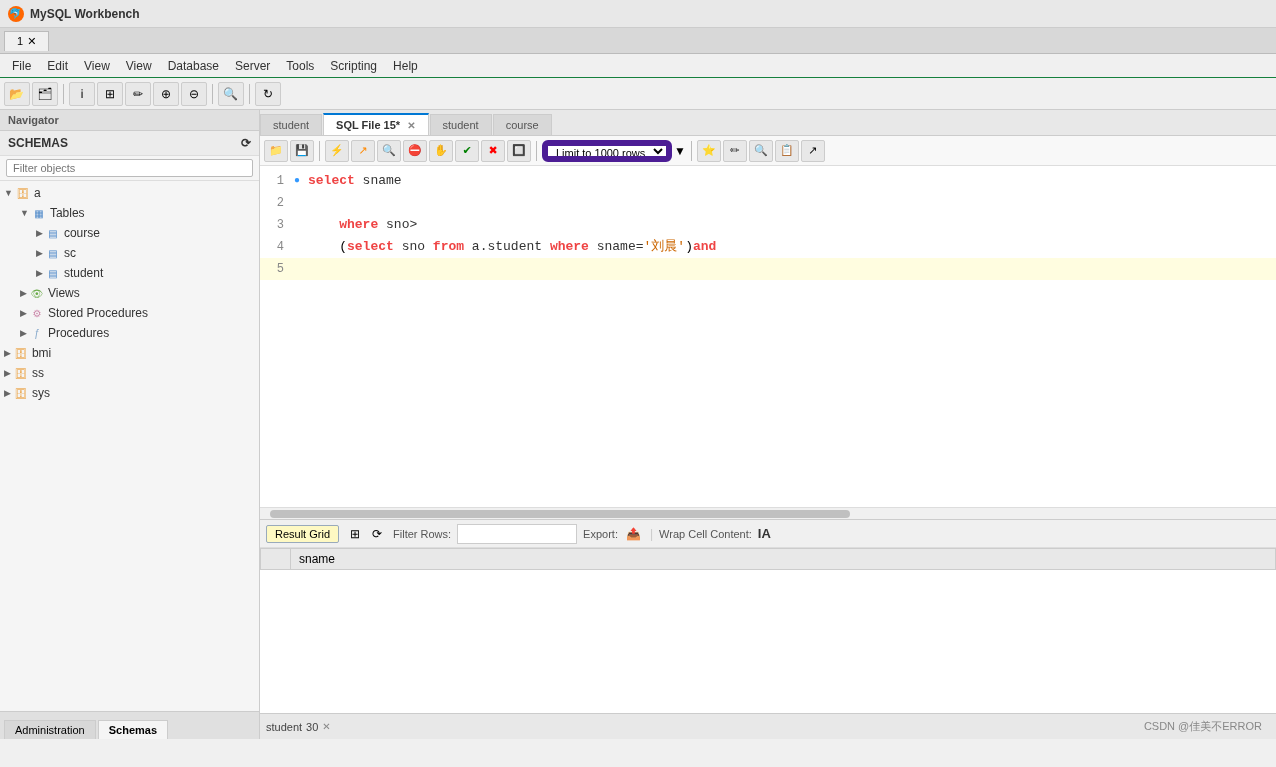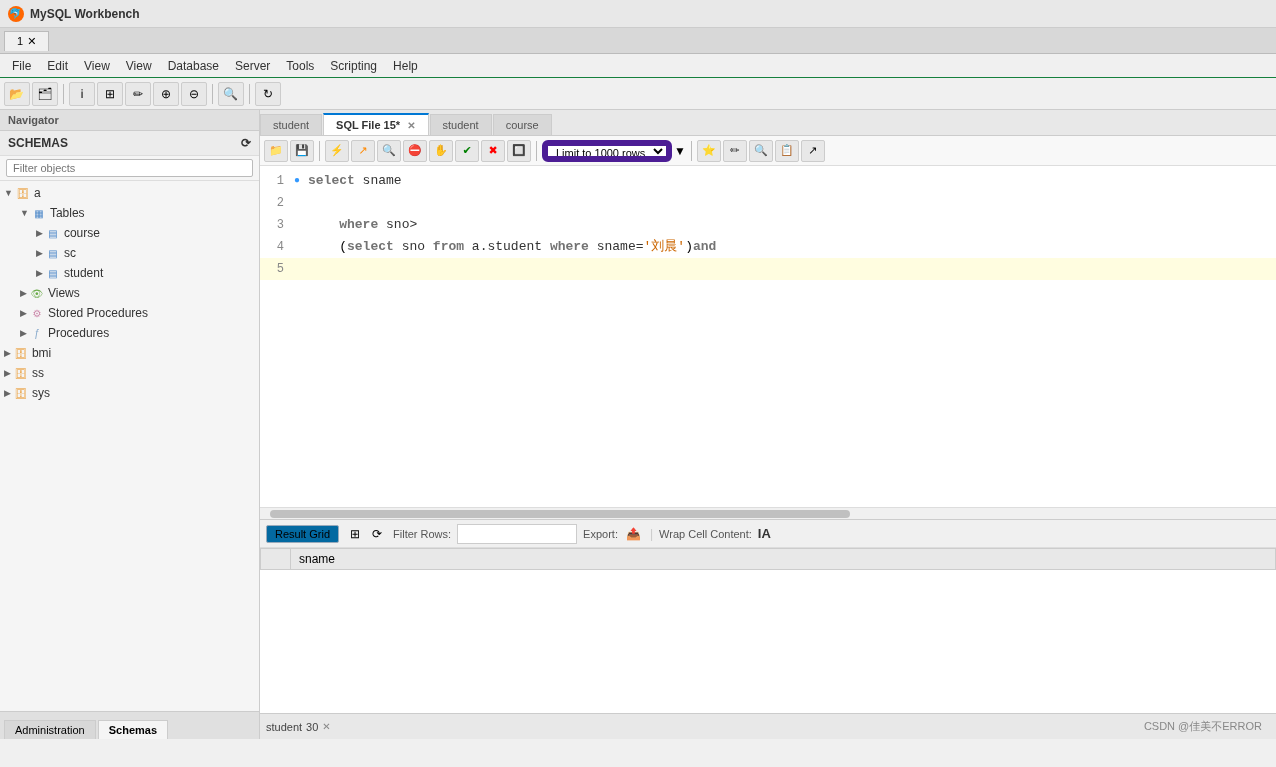--- a/index.html
+++ b/index.html
@@ -238,21 +238,21 @@
       color: #3399ff;
       font-size: 10px;
       line-height: 20px;
     }
     .line-content {
       flex: 1;
       line-height: 20px;
       padding-left: 4px;
       white-space: pre;
     }
-    .kw { color: #737373; font-weight: bold; }
+    .kw { color: #ef4444; font-weight: bold; }
     .field { color: #333; }
     .str { color: #cc6600; }
     .cursor-line { background: #fffde0; }
 
     
     #h-scroll {
       height: 12px;
       background: #f0f0f0;
       border-top: 1px solid #ddd;
       position: relative;
@@ -284,21 +284,21 @@
       gap: 6px;
     }
     .result-tab-btn {
       padding: 2px 8px;
       font-size: 11px;
       cursor: pointer;
       border: 1px solid #ccc;
       background: white;
       border-radius: 2px;
     }
-    .result-tab-btn.active { background: #0369a1; border-color: #9ab; }
+    .result-tab-btn.active { background: #fef9c3; border-color: #9ab; }
     .result-icons { display: flex; gap: 2px; }
     .r-icon { width: 20px; height: 20px; display: flex; align-items: center; justify-content: center; cursor: pointer; font-size: 12px; }
     .filter-label { font-size: 11px; color: #555; }
     .filter-input-small { height: 20px; border: 1px solid #ccc; padding: 0 4px; font-size: 11px; width: 120px; }
     .export-label { font-size: 11px; color: #555; }
     .wrap-label { font-size: 11px; color: #555; }
     .ia-icon { font-size: 13px; font-weight: bold; color: #333; }
 
     #result-grid {
       flex: 1;

